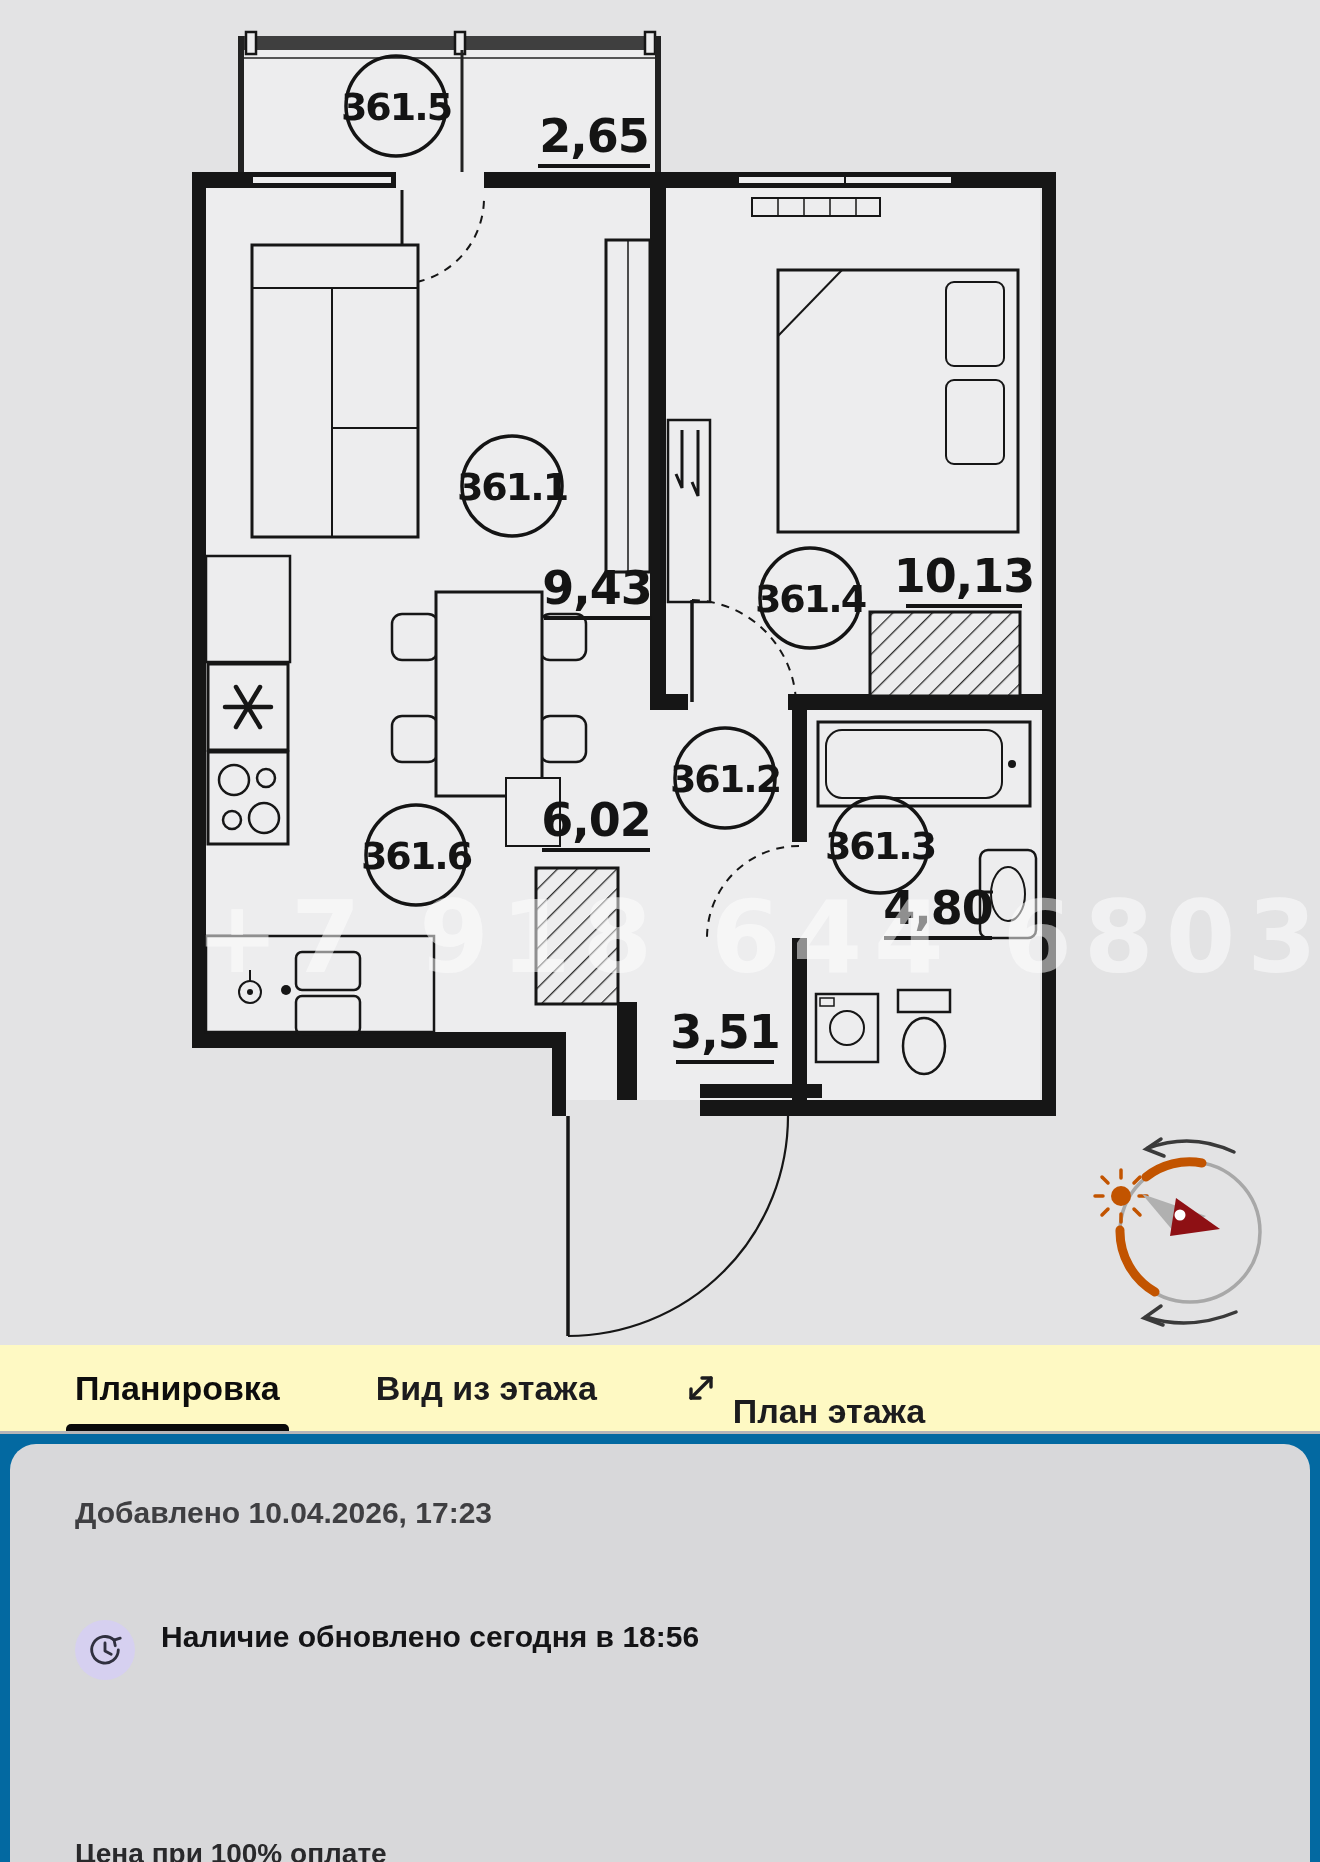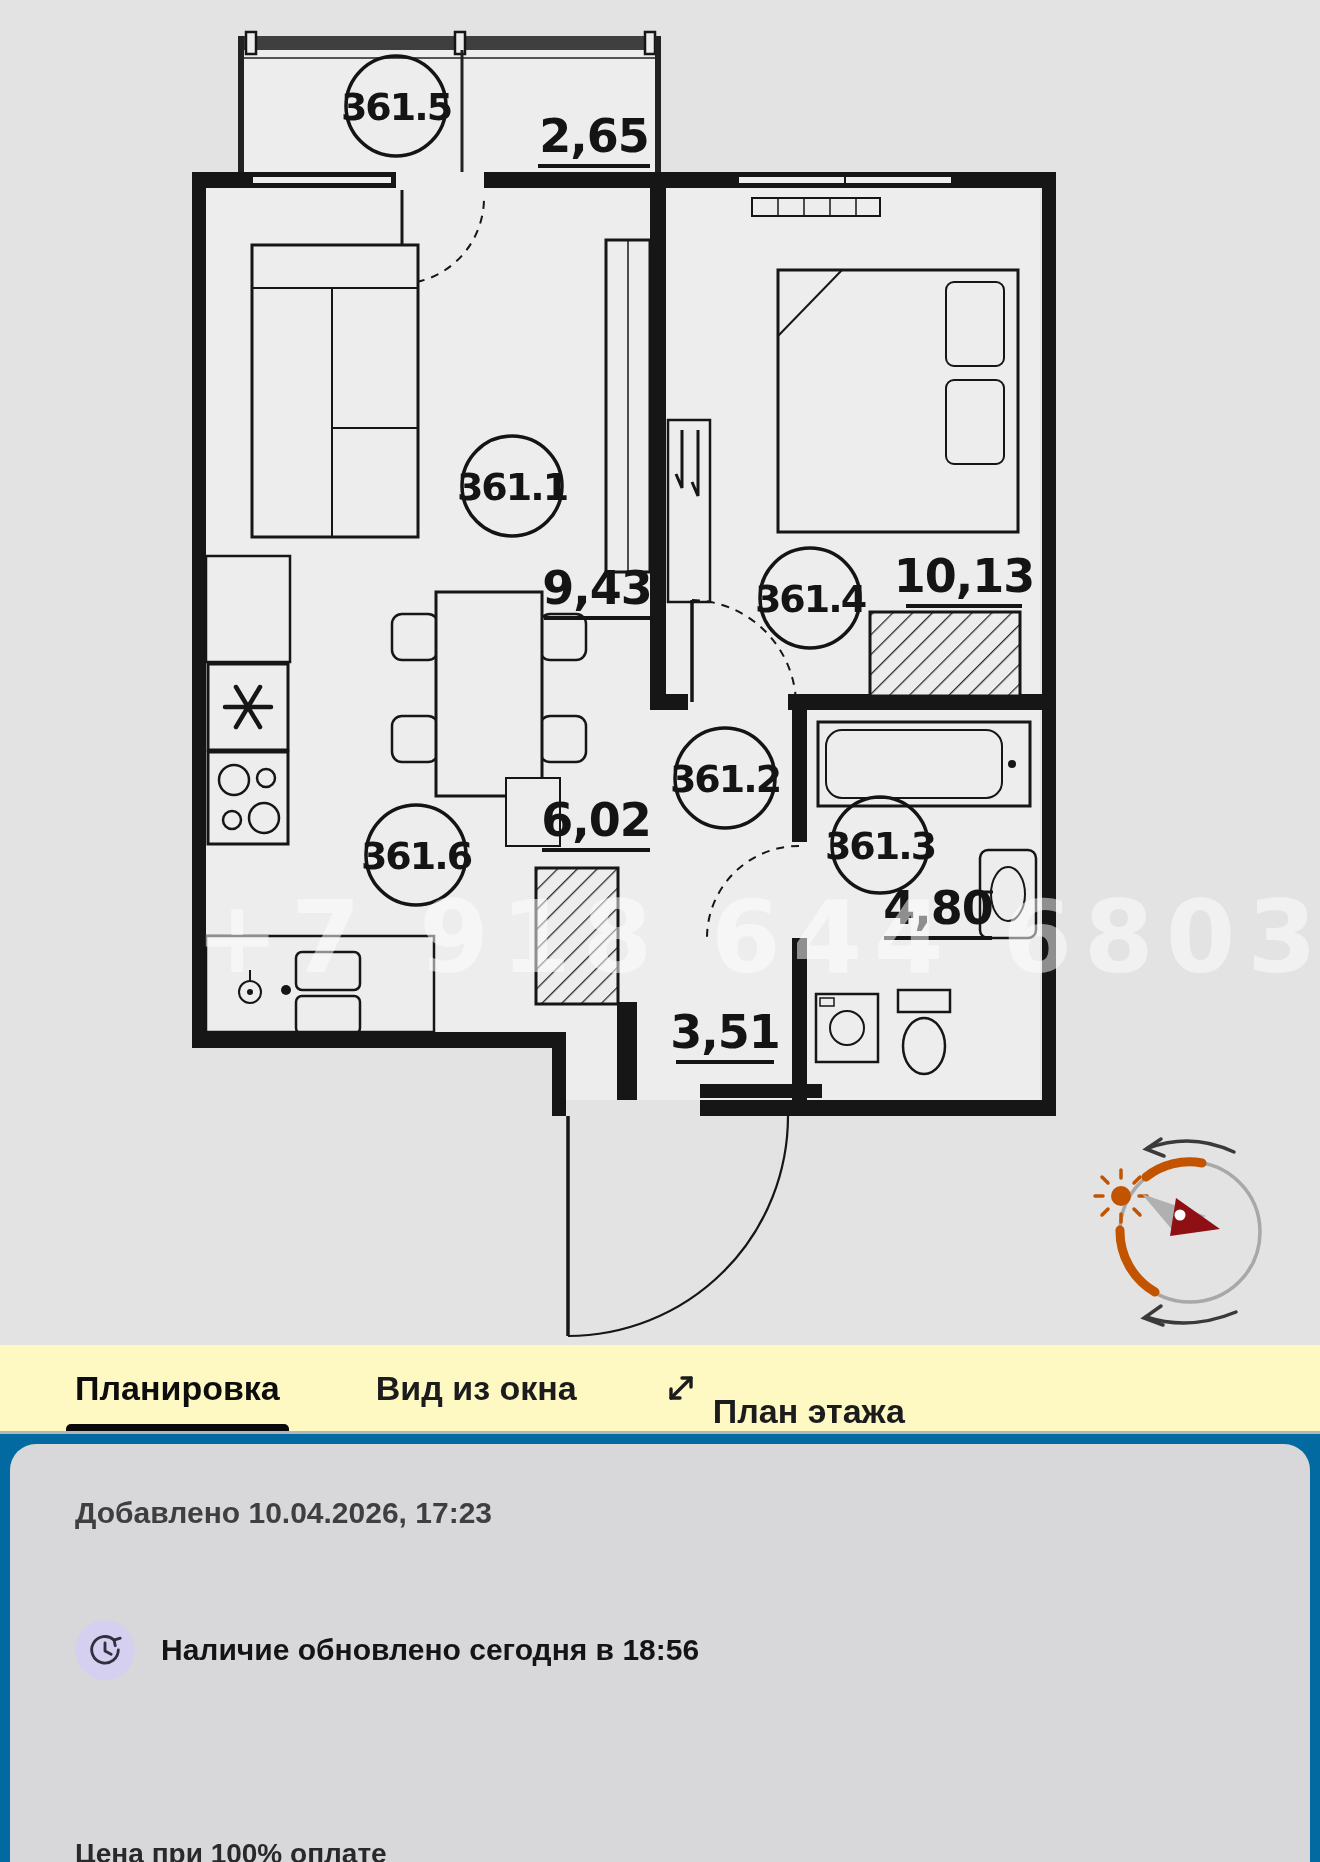--- a/index.html
+++ b/index.html
@@ -21,21 +21,21 @@
   .tab-layout{margin-left:75px;font-weight:700;color:#0d0d0d;}
   .tab-layout .ul{position:absolute;left:-9px;right:-9px;bottom:0;height:7px;background:#0a0a0a;border-radius:5px 5px 0 0;}
   .tab-window{margin-left:96px;font-weight:600;}
   .tab-floor{margin-left:14px;font-weight:600;align-items:flex-end;}
   .expand-ic{margin-left:86px;display:flex;align-items:center;}
   .divider{position:absolute;left:0;top:1431px;width:1320px;height:3px;background:#b5b5b7;}
 
   .bottom{position:absolute;left:0;top:1434px;width:1320px;height:428px;background:#0369a1;}
   .card{position:absolute;left:10px;top:10px;width:1300px;height:418px;background:#d8d8da;border-radius:26px 26px 0 0;}
   .added{position:absolute;left:65px;top:52px;font-size:30px;font-weight:700;color:#3f3f42;}
-  .avail{position:absolute;left:65px;top:176px;height:60px;display:flex;align-items:center;}
+  .avail{position:absolute;left:65px;top:176px;height:60px;display:flex;}
   .clock-badge{width:60px;height:60px;border-radius:50%;background:#d6d0f0;display:flex;align-items:center;justify-content:center;}
   .avail-label{margin-left:26px;font-size:30px;font-weight:700;color:#141416;}
   .price-row{position:absolute;left:65px;top:292px;display:flex;align-items:baseline;}
   .price{font-size:60px;font-weight:800;color:#0c0c0d;letter-spacing:1px;}
   .currency{margin-left:16px;font-size:52px;font-weight:700;color:#97979c;font-family:"DejaVu Sans",sans-serif;}
   .note{position:absolute;left:65px;top:382px;font-size:28px;font-weight:700;color:#29292b;margin-top:12px;}
 </style>
 </head>
 <body>
 
@@ -256,21 +256,21 @@
   </g>
 </svg>
 </div>
 
 <div class="tabbar">
   <div class="tab tab-layout">
     <span>Планировка</span>
     <span class="ul"></span>
   </div>
   <div class="tab tab-window">
-    <span>Вид из окна</span>
+    <span>Вид из этажа</span>
   </div>
   <span class="expand-ic">
     <svg width="36" height="36" viewBox="0 0 36 36">
       <g stroke="#1c1c1e" stroke-width="3.4" fill="none" stroke-linecap="round" stroke-linejoin="round">
         <line x1="8" y1="28" x2="28" y2="8"></line>
         <polyline points="19,8 28,8 28,17"></polyline>
         <polyline points="8,19 8,28 17,28"></polyline>
       </g>
     </svg>
   </span>

